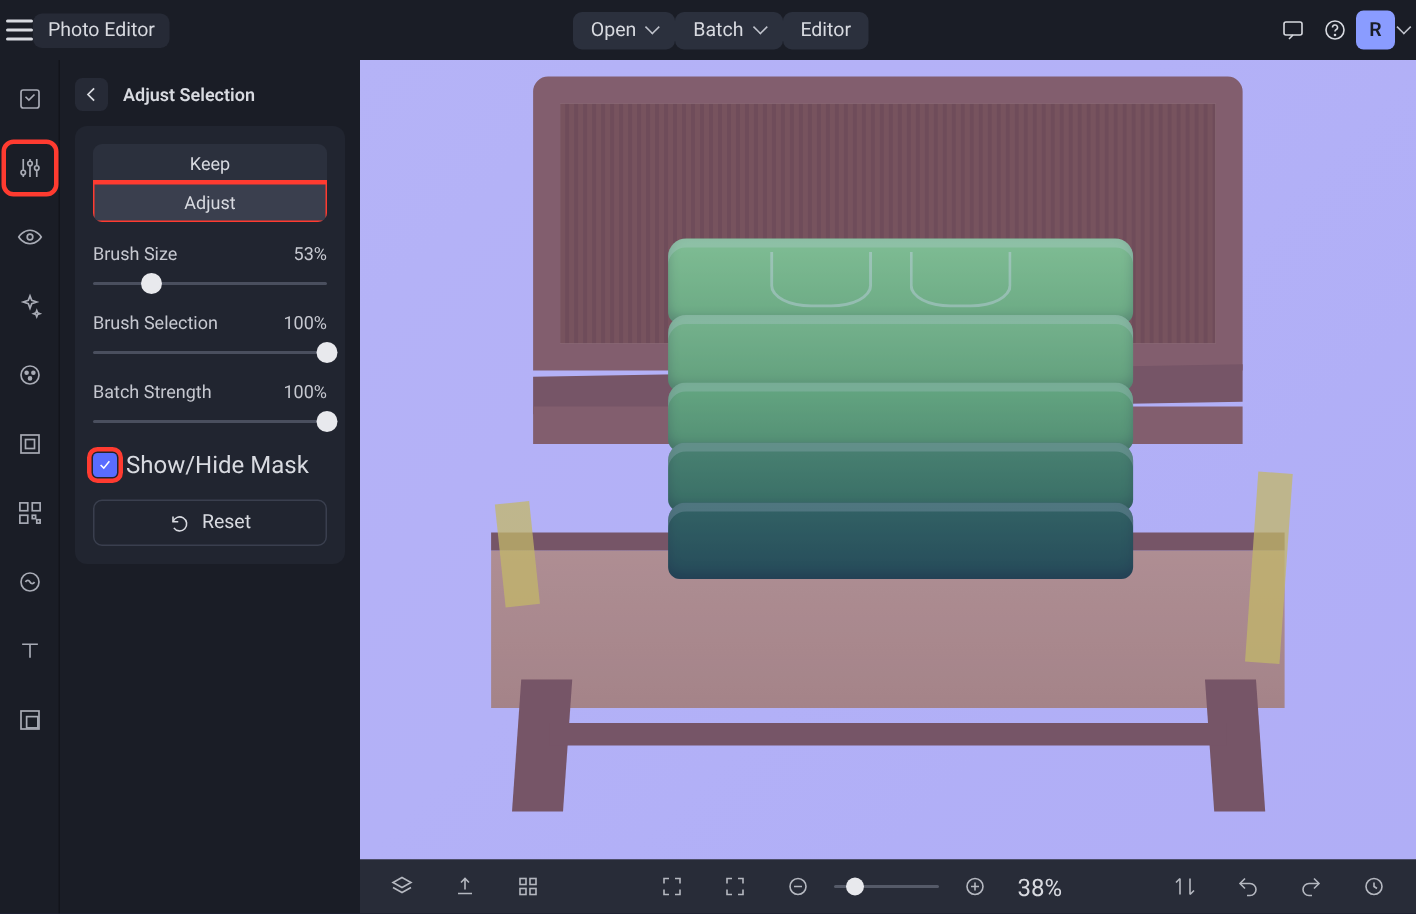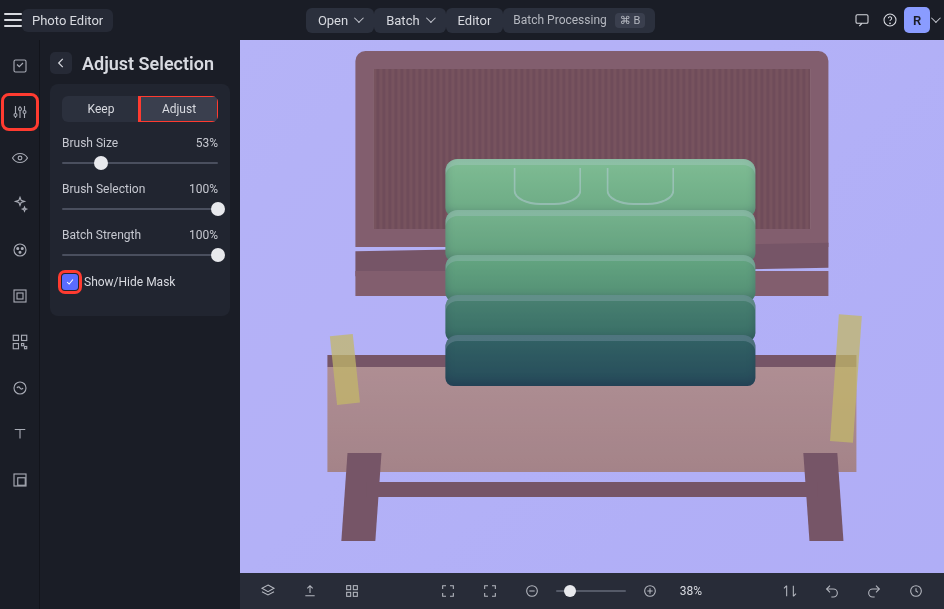--- a/index.html
+++ b/index.html
@@ -28,32 +28,32 @@
   .sidebar { width:40px; background:#1a1d26; border-right:1px solid #12141b; display:flex; flex-direction:column; align-items:center; padding-top:12px; gap:18px; }
   .sb-item { width:28px; height:28px; display:flex; align-items:center; justify-content:center; cursor:pointer; border-radius:5px; color:#a8abb5; }
   .sb-item.highlighted { outline:3px solid #ff3b30; outline-offset:2px; border-radius:3px; }
   .sb-item svg { width:18px; height:18px; stroke:#a8abb5; fill:none; stroke-width:1.5; }
 
   
   .panel-wrap { width:200px; background:#1a1d26; padding:8px 10px 0 10px; }
   .panel-head { display:flex; align-items:center; gap:10px; padding:4px 0 10px 0; }
   .back-btn { width:22px; height:22px; display:flex; align-items:center; justify-content:center; cursor:pointer; background:#262a36; border-radius:5px; }
   .back-btn svg { width:14px; height:14px; stroke:#d8dae0; fill:none; stroke-width:2; }
-  .panel-title { font-size:18px; font-weight:600; }
+  .panel-title { font-size:12px; font-weight:600; }
   .panel { background:#212530; border-radius:8px; padding:12px; }
-  .toggle { display:flex; width:100%; border-radius:6px; overflow:hidden; margin-bottom:14px; }
+  .toggle { display:flex; width:100%; border-radius:6px; overflow:hidden; margin-bottom:14px;flex-direction:column; }
   .toggle-btn { flex:1; text-align:center; padding:6px 0; font-size:12px; background:#2b303d; cursor:pointer; }
   .toggle-btn.active { background:#3a3f4e; }
   .toggle-btn.hl { outline:3px solid #ff3b30; outline-offset:-1px; z-index:2; position:relative; }
   .ctrl { margin-bottom:12px; }
   .ctrl-row { display:flex; justify-content:space-between; font-size:12px; margin-bottom:6px; color:#c6c8d0;gap:36px; }
   .slider { position:relative; height:14px; }
   .slider-track { position:absolute; top:6px; left:0; right:0; height:2px; background:#4a4f5e; border-radius:1px; }
   .slider-thumb { position:absolute; top:0; width:14px; height:14px; border-radius:50%; background:#e8e9ed; transform:translateX(-50%); cursor:pointer; }
-  .check-row { display:flex; align-items:center; gap:6px; font-size:12px; margin:6px 0 14px 0; }
+  .check-row { display:flex; align-items:center; gap:6px; font-size:16px; margin:6px 0 14px 0; }
   .check { width:16px; height:16px; border-radius:3px; background:#596cff; display:flex; align-items:center; justify-content:center; cursor:pointer; }
   .check.hl { outline:3px solid #ff3b30; outline-offset:1px; }
   .check svg { width:10px; height:10px; stroke:#fff; fill:none; stroke-width:2.5; }
   .reset-btn { display:flex; align-items:center; justify-content:center; gap:8px; width:100%; padding:7px 0; font-size:13px; border:1px solid #3a3f4e; border-radius:6px; cursor:pointer; }
   .reset-btn svg { width:14px; height:14px; stroke:#d8dae0; fill:none; stroke-width:1.8; }
 
   
   .canvas-area { flex:1; display:flex; flex-direction:column; background:#1a1d26; min-width:0; }
   .canvas-view { flex:1; position:relative; overflow:hidden; }
   .photo-bg { position:absolute; inset:0; background:linear-gradient(135deg, #cfccf5 0%, #c8c5f3 100%); }
@@ -82,21 +82,21 @@
   .mask-overlay { position:absolute; inset:0; background: rgba(108, 108, 255, 0.26); pointer-events:none; }
 
   
   .bottom { height:36px; background:#282c38; display:flex; align-items:center; padding:0 14px; gap:14px; }
   .bottom .icon-btn { color:#b5b8c0; }
   .bottom-spacer { flex:1; }
   .zoom-group { display:flex; align-items:center; gap:10px; }
   .zoom-slider { width:70px; position:relative; height:14px; }
   .zoom-track { position:absolute; top:6px; left:0; right:0; height:2px; background:#555a68; border-radius:1px; }
   .zoom-thumb { position:absolute; top:1px; width:12px; height:12px; border-radius:50%; background:#e8e9ed; transform:translateX(-50%); }
-  .zoom-val { font-size:12px; width:34px; text-align:center; }
+  .zoom-val { font-size:16px; width:34px; text-align:right; }
   svg.ico { width:16px; height:16px; stroke:currentColor; fill:none; stroke-width:1.6; }
 </style>
 </head>
 <body>
 
 <div class="app">
 
   <div class="header">
     <div class="hamburger">
         <span></span>
@@ -109,24 +109,20 @@
         <span>Open</span>
         <span class="chev"></span>
       </div>
     <div class="hbtn">
         <span>Batch</span>
         <span class="chev"></span>
       </div>
     <div class="hbtn">
         <span>Editor</span>
       </div>
-    <div class="batch-pill">
-      <span>Batch Processing</span>
-      <span class="kbd">⌘ B</span>
-    </div>
     <div class="header-spacer"></div>
     <div class="icon-btn">
       <svg class="ico" viewBox="0 0 24 24">
           <rect x="3" y="4" width="18" height="13" rx="2"></rect>
           <path d="M8 21l4-4"></path>
         </svg>
     </div>
     <div class="icon-btn">
       <svg class="ico" viewBox="0 0 24 24">
           <circle cx="12" cy="12" r="9"></circle>
@@ -261,20 +257,27 @@
 
         <div class="check-row">
           <div class="check hl">
               <svg viewBox="0 0 24 24">
                 <path d="M5 12l5 5 9-11"></path>
               </svg>
             </div>
           <span>Show/Hide Mask</span>
         </div>
 
+        <div class="reset-btn">
+          <svg viewBox="0 0 24 24">
+              <path d="M4 10a8 8 0 1 1 1 7"></path>
+              <path d="M4 4v6h6"></path>
+            </svg>
+          <span>Reset</span>
+        </div>
       </div>
     </div>
 
     <div class="canvas-area">
       <div class="canvas-view">
         <div class="photo-bg"></div>
         <div class="chair">
           <div class="chair-back"></div>
           <div class="chair-slat1"></div>
           <div class="chair-slat2"></div>

